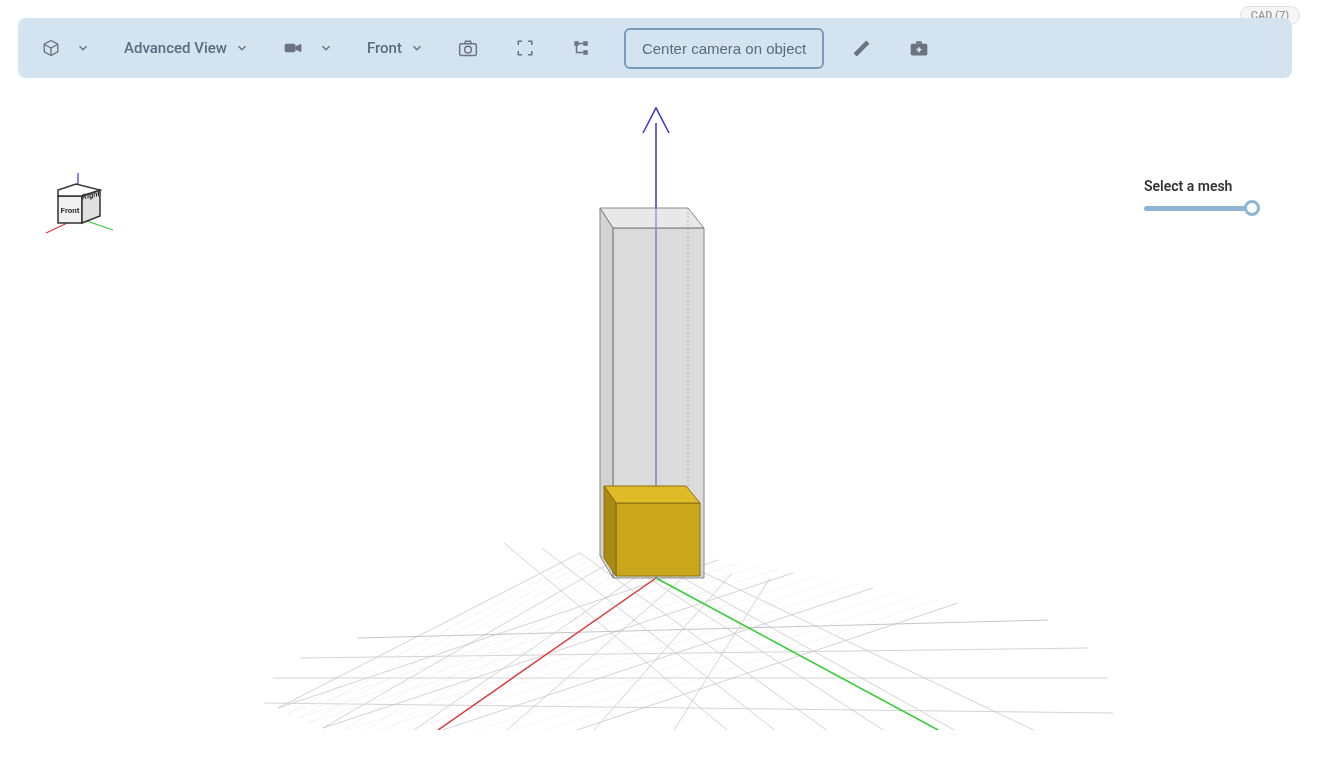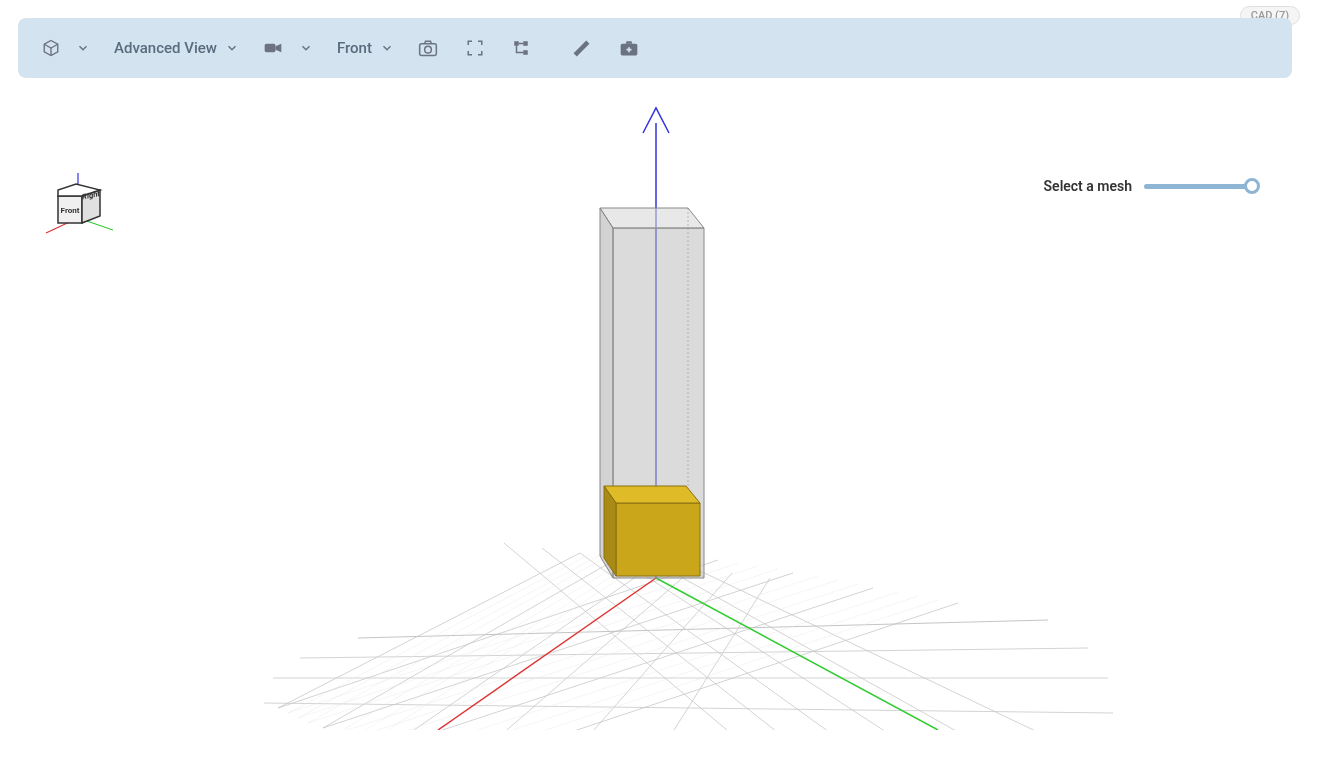--- a/index.html
+++ b/index.html
@@ -20,20 +20,21 @@
       background: #ffffff;
       border-radius: 8px;
     }
     .toolbar {
       background: #d3e3f0;
       border-radius: 8px;
       height: 60px;
       display: flex;
       align-items: center;
       padding: 0 20px;
+      gap: 10px;
     }
     .toolbar-icon-btn {
       background: transparent;
       border: none;
       cursor: pointer;
       display: flex;
       align-items: center;
       justify-content: center;
       color: #6b7280;
       padding: 4px;
@@ -72,22 +73,21 @@
       top: 90px;
       left: 20px;
       width: 80px;
       height: 80px;
     }
     .right-panel {
       position: absolute;
       top: 100px;
       right: 40px;
       display: flex;
-      flex-direction: row;
-      align-items: center;
+      flex-direction: column;
       gap: 12px;
     }
     .right-panel-label {
       color: #333;
       font-size: 14px;
       font-weight: 600;
     }
     .slider-track {
       width: 108px;
       height: 5px;
@@ -199,20 +199,23 @@
     <button class="toolbar-icon-btn" style="margin-right:20px">
       <svg width="18" height="18" viewBox="0 0 24 24" fill="currentColor">
         <rect x="3" y="3" width="6" height="6"></rect>
         <rect x="15" y="3" width="6" height="6"></rect>
         <rect x="15" y="15" width="6" height="6"></rect>
         <path d="M9 6 L15 6" stroke="currentColor" stroke-width="2"></path>
         <path d="M6 9 L6 18 L15 18" stroke="currentColor" stroke-width="2" fill="none"></path>
       </svg>
     </button>
 
+    <button class="center-btn">
+      <span>Center camera on object</span>
+    </button>
 
     <button class="toolbar-icon-btn" style="margin-left:14px;margin-right:20px">
       <svg width="19" height="19" viewBox="0 0 24 24" fill="currentColor">
         <path d="M2 18 L18 2 L22 6 L6 22 Z"></path>
       </svg>
     </button>
 
     <button class="toolbar-icon-btn">
       <svg width="20" height="20" viewBox="0 0 24 24" fill="currentColor">
         <rect x="2" y="7" width="20" height="14" rx="2"></rect>

